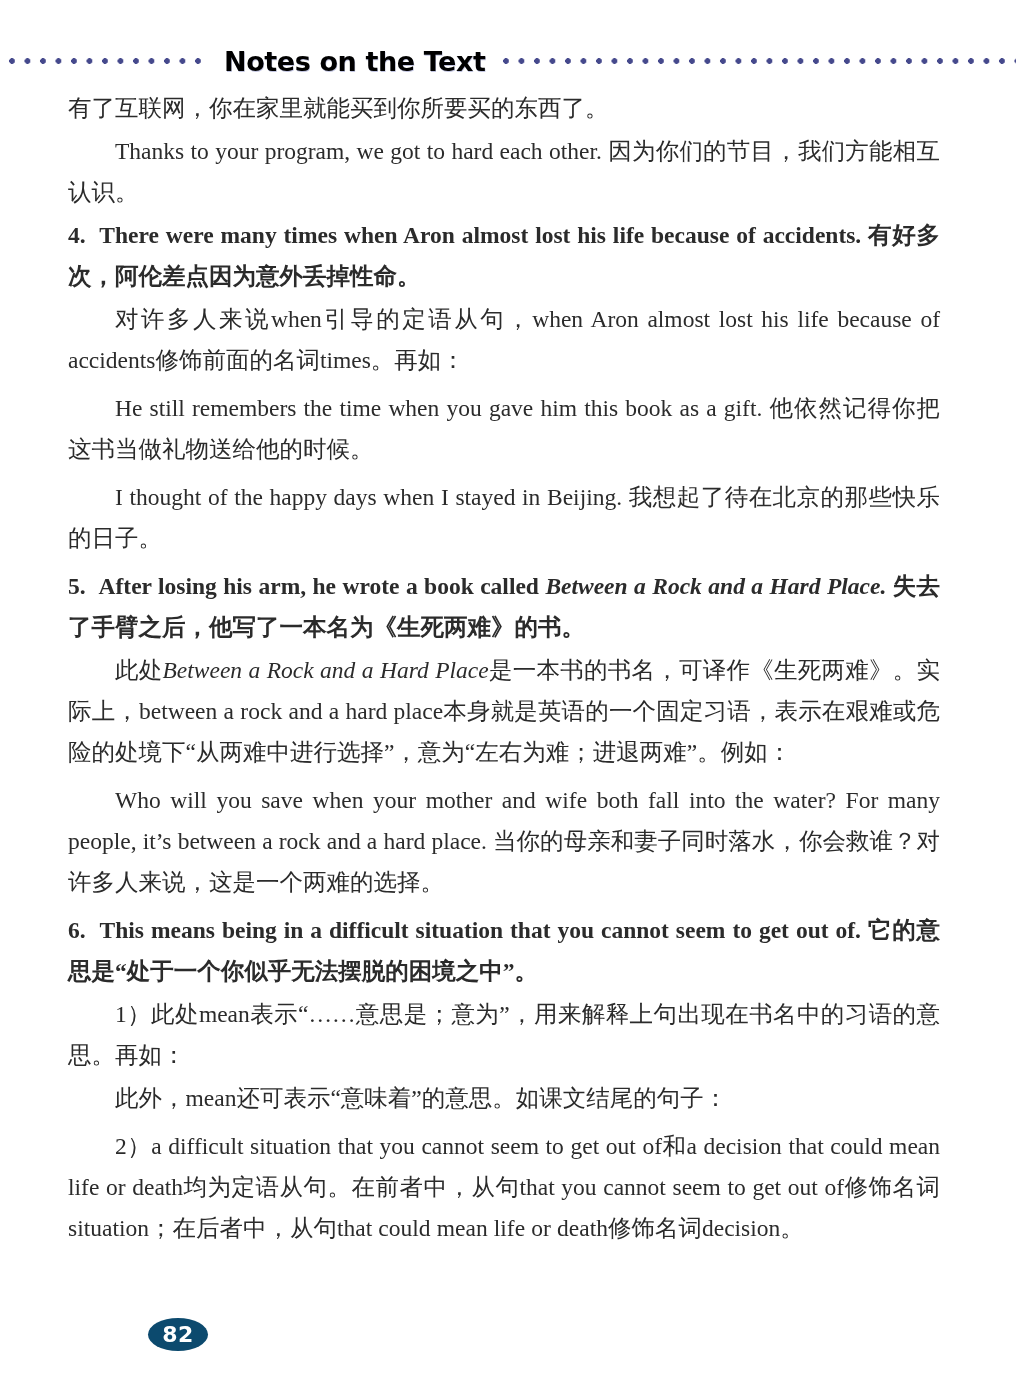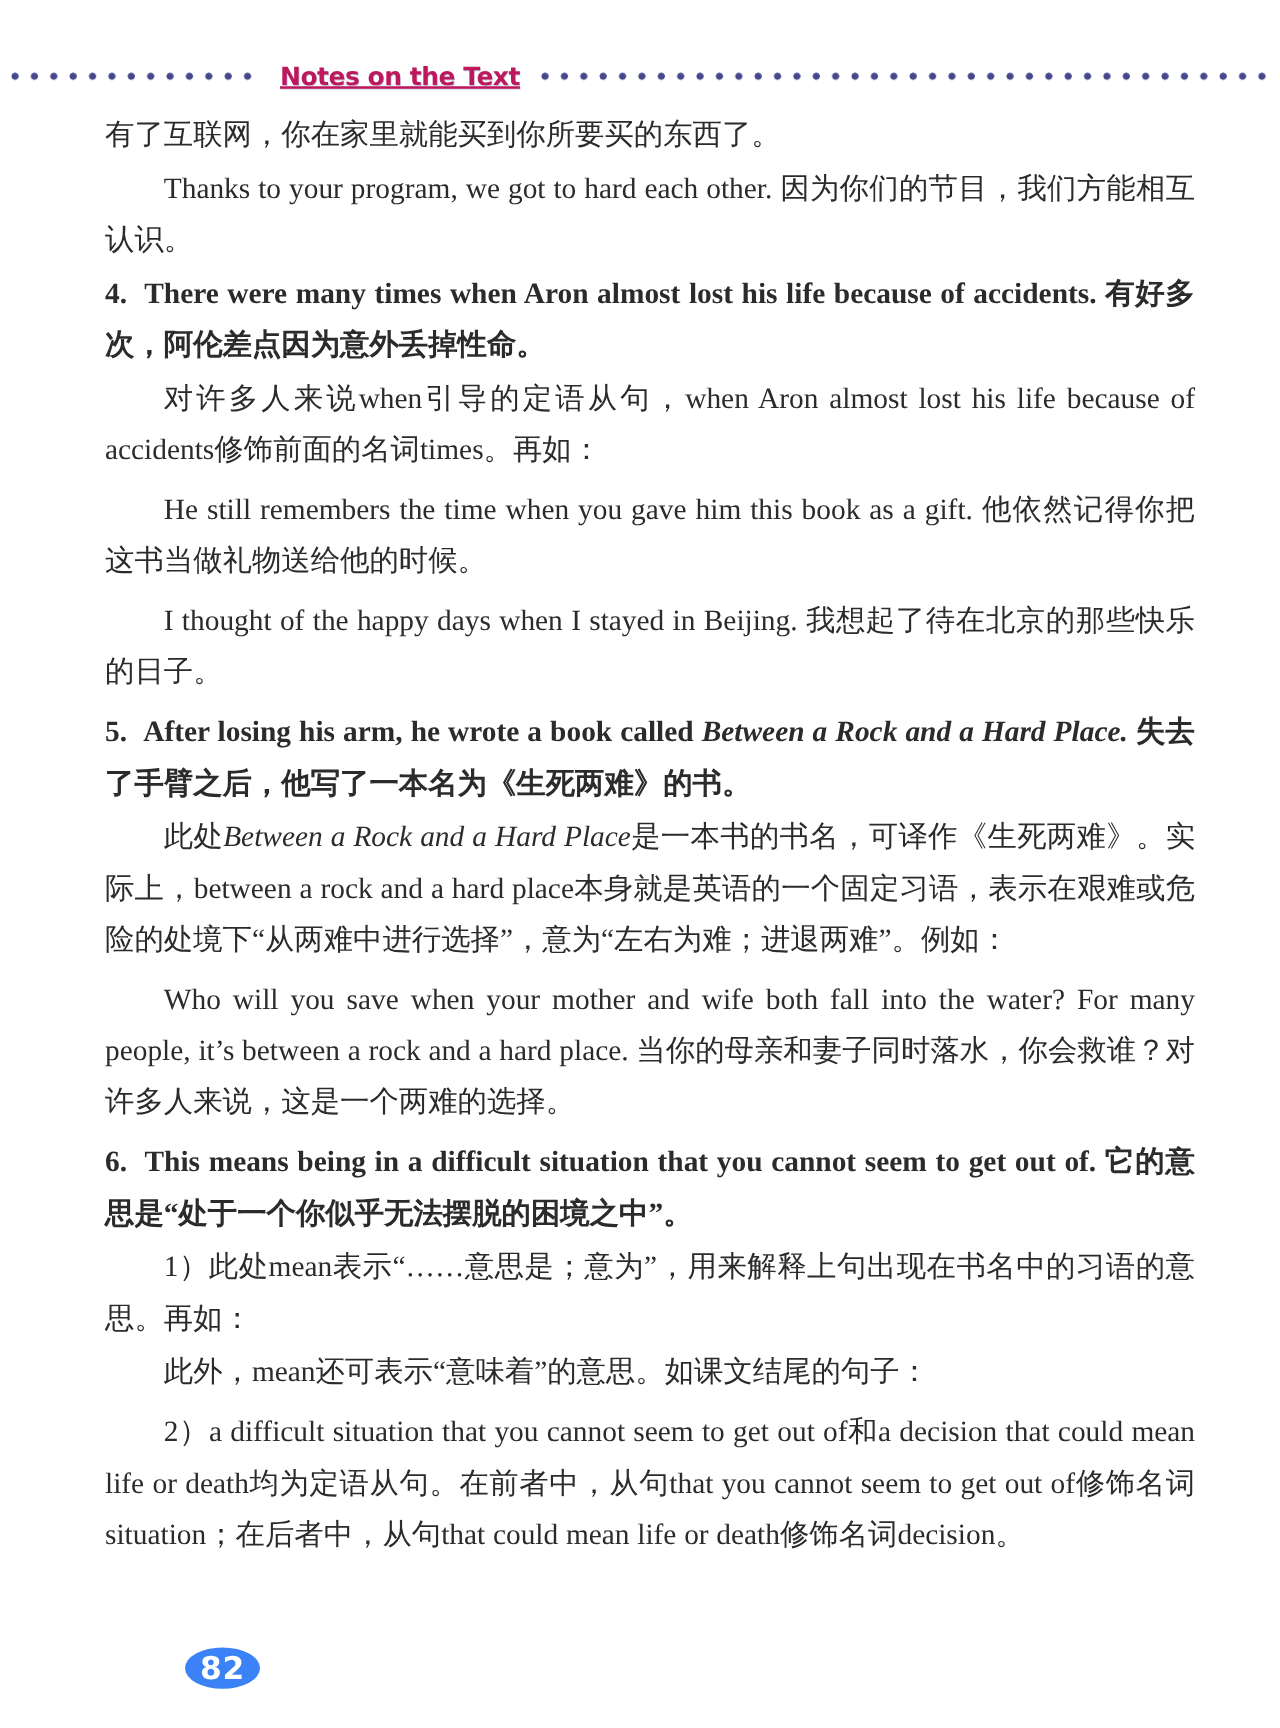--- a/index.html
+++ b/index.html
@@ -36,34 +36,33 @@
     background-size: 15.5px 8px;
     background-repeat: repeat-x;
     opacity: 0.95;
   }
   .dots.left  { flex: 0 0 200px; }
   .dots.right { flex: 1 1 auto; }
 
   .header-title {
     font-family: "DejaVu Sans", sans-serif;
     font-weight: bold;
-    font-size: 20px;
+    font-size: 27px;
     letter-spacing: -0.4px;
-    color: #be185d;
+    color: #000000;
     white-space: nowrap;
     padding: 0 6px;
     text-shadow: 0.5px 0.5px 0 rgba(80,90,170,0.35);
-    text-decoration: underline;
   }
 
   
   .content {
     position: absolute;
     top: 88px;
-    left: 84px;
+    left: 68px;
     width: 872px;
   }
 
   p {
     margin: 0 0 2px 0;
     font-size: 23.5px;
     line-height: 41px;
     text-align: justify;
     text-justify: inter-ideograph;
     letter-spacing: 0px;
@@ -81,25 +80,25 @@
   }
 
   
   .page-number {
     position: absolute;
     left: 148px;
     top: 1318px;
     width: 60px;
     height: 33px;
     border-radius: 50%;
-    background: #3b82f6;
+    background: #0c4a6e;
     color: #ffffff;
     font-family: "DejaVu Sans", sans-serif;
     font-weight: bold;
-    font-size: 25px;
+    font-size: 22px;
     display: flex;
     align-items: center;
     justify-content: center;
     letter-spacing: 0.5px;
   }
 </style>
 </head>
 <body>
 
 <div class="page-header">

